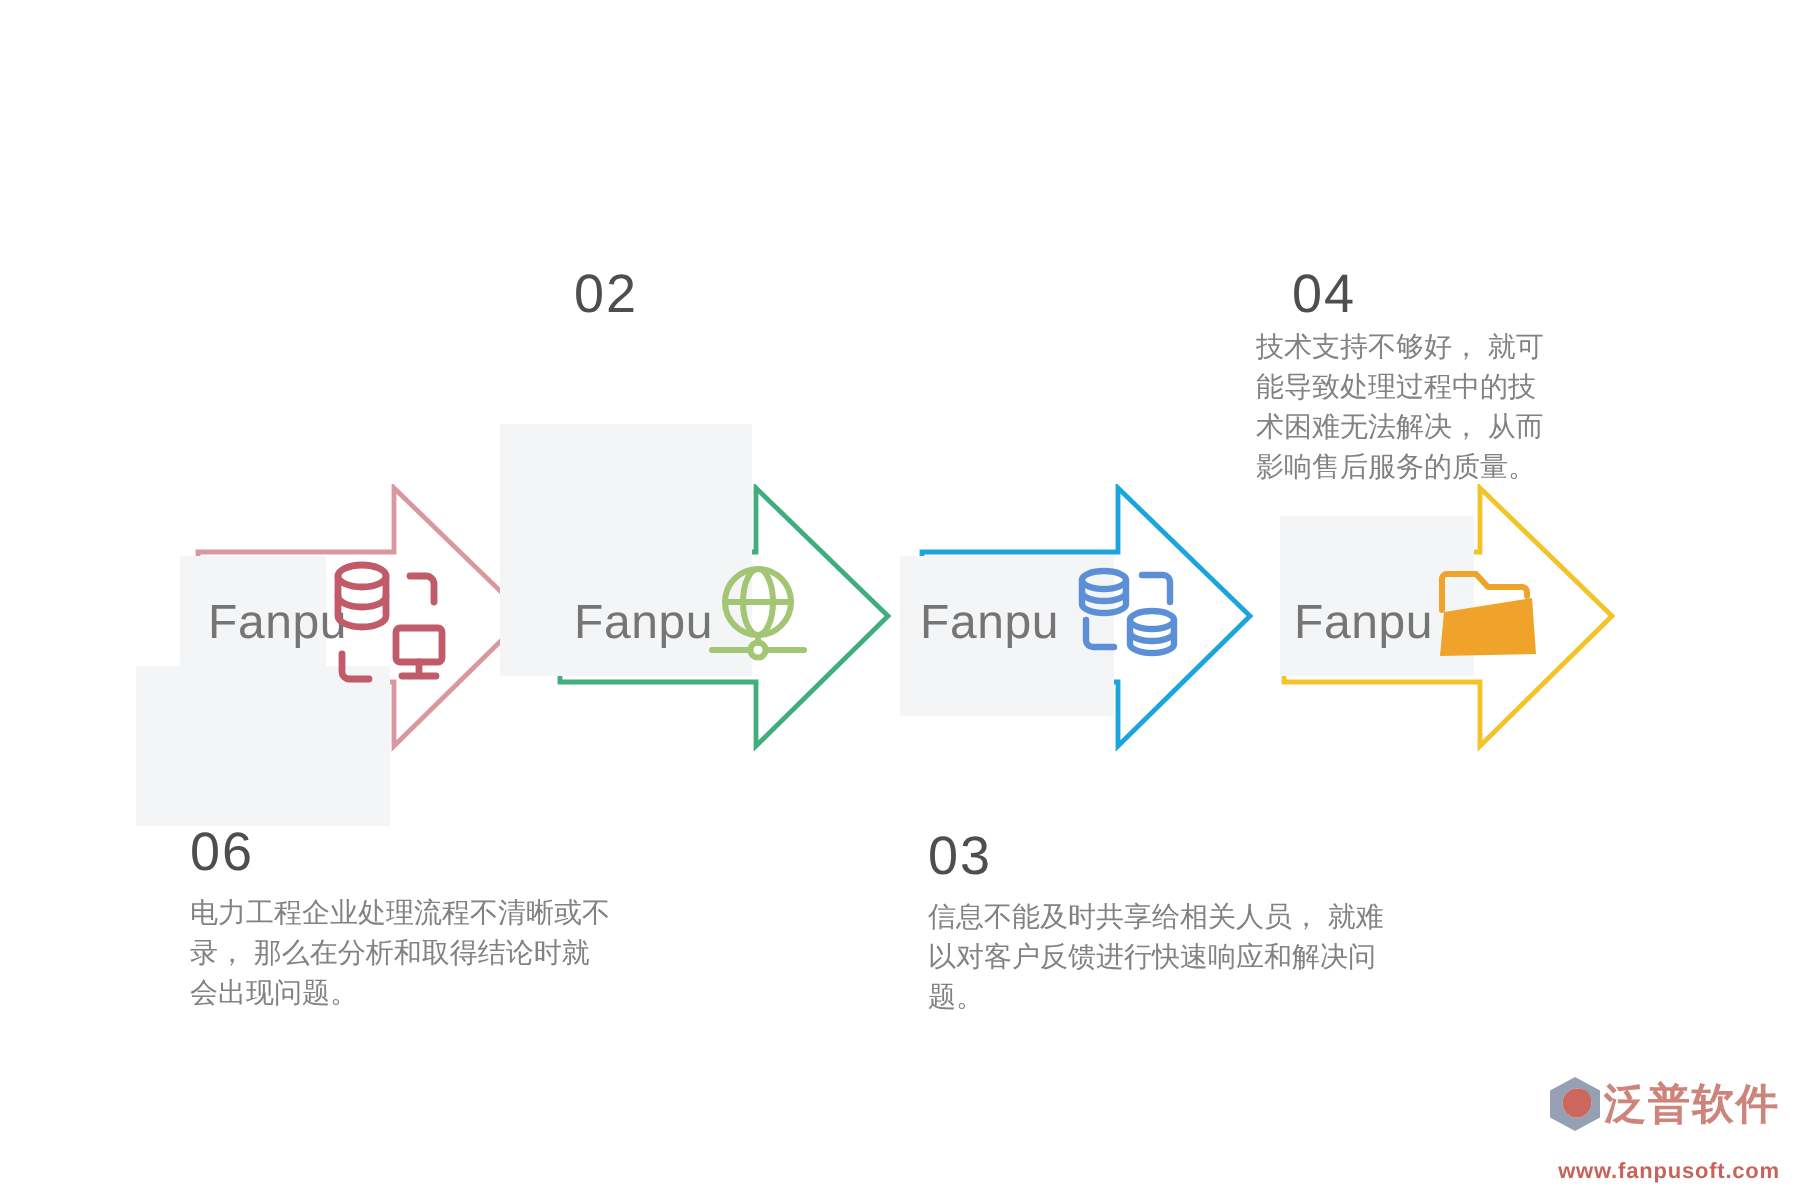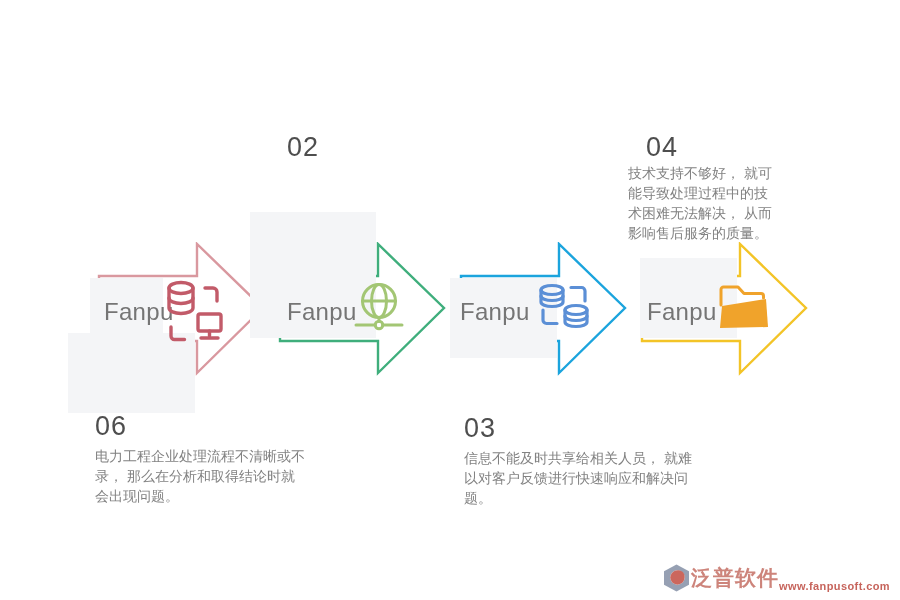--- a/index.html
+++ b/index.html
@@ -5,21 +5,21 @@
   html,body{margin:0;padding:0;background:#fff;}
   .canvas{position:relative;width:900px;height:600px;background:#ffffff;overflow:hidden;
           font-family:"Liberation Sans","DejaVu Sans",sans-serif;}
   .sq{position:absolute;background:#f4f5f7;z-index:2;}
   .arrow{position:absolute;top:242px;z-index:1;}
   .fanpu{position:absolute;top:298px;z-index:3;font-size:24px;color:#757575;letter-spacing:.3px;}
   .icon{position:absolute;z-index:3;}
   .num{position:absolute;z-index:3;font-size:27px;color:#4e4e4e;letter-spacing:1px;margin-top:20px;}
   .desc{position:absolute;z-index:3;font-size:14px;line-height:20px;color:#828282;
         white-space:pre-line;width:max-content;}
-  .brand{position:absolute;right:10px;bottom:8px;z-index:4;display:flex;flex-direction:row;
+  .brand{position:absolute;right:10px;bottom:8px;z-index:4;display:flex;flex-direction:column;
          align-items:flex-end;opacity:.92;}
   .brand-row{display:flex;align-items:center;gap:2px;}
   .brand-name{font-family:"Liberation Serif","DejaVu Serif",serif;font-weight:bold;
               font-size:21px;color:#c97a70;letter-spacing:1px;line-height:26px;}
   .brand-url{font-size:11px;font-weight:bold;color:#c2574e;letter-spacing:.4px;margin-top:14px;}
 </style>
 </head>
 <body>
 
 <div class="canvas">

